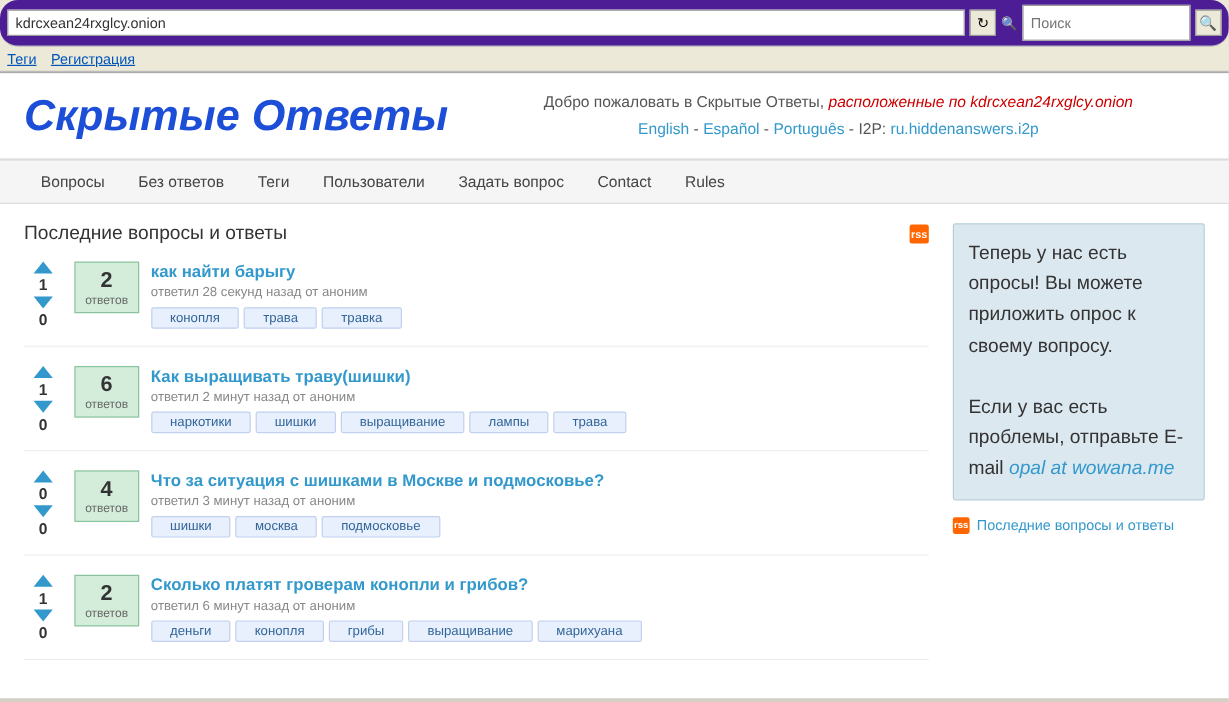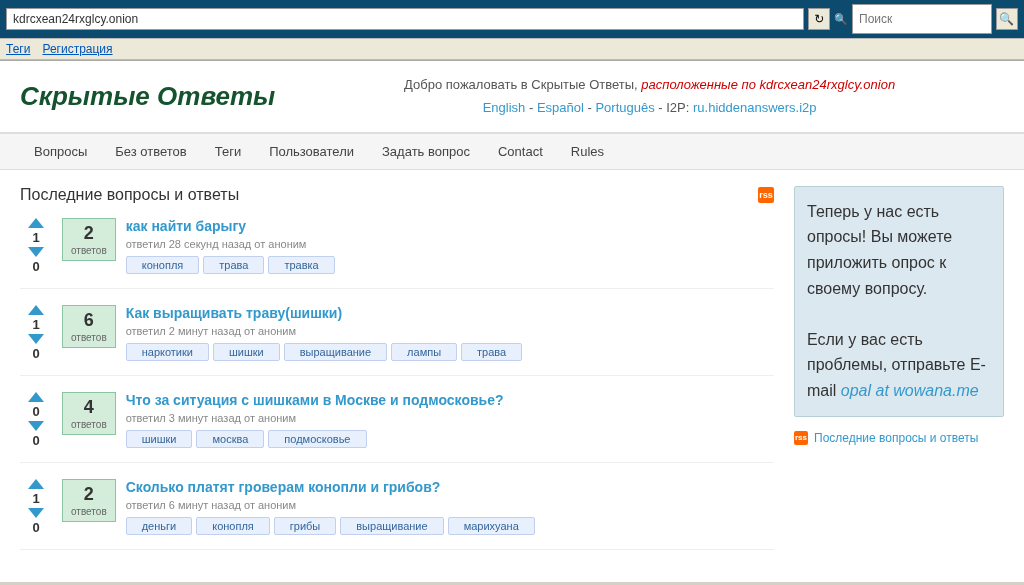--- a/index.html
+++ b/index.html
@@ -1,36 +1,36 @@
 <!DOCTYPE html>
 <html><head>
   <meta charset="utf-8">
   <style>
     * { box-sizing: border-box; margin: 0; padding: 0; }
     body { font-family: Arial, sans-serif; font-size: 13px; background: #d4d0c8; }
 
     
     .browser-chrome { background: #ece9d8; border-bottom: 1px solid #aaa; }
-    .address-bar-row { display: flex; align-items: center; padding: 4px 6px; gap: 4px; background: #0c4a6e; border-bottom: 1px solid #bbb; }
+    .address-bar-row { display: flex; align-items: center; padding: 4px 6px; gap: 4px; background: #4c1d95; border-bottom: 1px solid #bbb; border-radius: 15px; }
     .address-bar { flex: 1; height: 22px; border: 1px solid #999; background: white; padding: 2px 6px; font-size: 12px; display: flex; align-items: center; }
     .address-bar span { color: #333; font-size: 12px; }
     .reload-btn { width: 22px; height: 22px; background: #ece9d8; border: 1px solid #999; display: flex; align-items: center; justify-content: center; cursor: pointer; font-size: 12px; }
     .search-bar-area { display: flex; align-items: center; gap: 4px; }
     .search-input-browser { height: 16px; width: 140px; border: 1px solid #999; padding: 14px 6px; font-size: 12px; }
     .search-btn-browser { width: 22px; height: 22px; background: #ece9d8; border: 1px solid #999; display: flex; align-items: center; justify-content: center; cursor: pointer; }
 
     .nav-bar-row { display: flex; align-items: center; padding: 3px 6px; gap: 12px; background: #ece9d8; border-bottom: 1px solid #bbb; }
     .nav-link { color: #0055bb; font-size: 12px; cursor: pointer; text-decoration: underline; }
 
     
     .page-wrapper { background: white; min-height: 520px; }
 
     
     .site-header { display: flex; align-items: center; padding: 12px 20px; border-bottom: 2px solid #ddd; }
-    .site-logo { color: #14532d; font-size: 26px; font-weight: bold; font-style: italic; flex: 0 0 auto; }
+    .site-logo { color: #1d4ed8; font-size: 36px; font-weight: bold; font-style: italic; flex: 0 0 auto; }
     .site-tagline { flex: 1; text-align: center; font-size: 13px; color: #555; line-height: 1.8; margin-left: 20px; }
     .site-tagline .highlight { color: #cc0000; font-style: italic; }
     .site-tagline .lang-links { color: #555; }
     .site-tagline .lang-links a { color: #3399cc; text-decoration: none; cursor: pointer; }
 
     
     .main-nav { background: #f5f5f5; border-bottom: 1px solid #ddd; padding: 0 20px; display: flex; align-items: center; gap: 0; }
     .main-nav a { display: inline-block; padding: 10px 14px; color: #444; text-decoration: none; font-size: 13px; cursor: pointer; }
 
     

